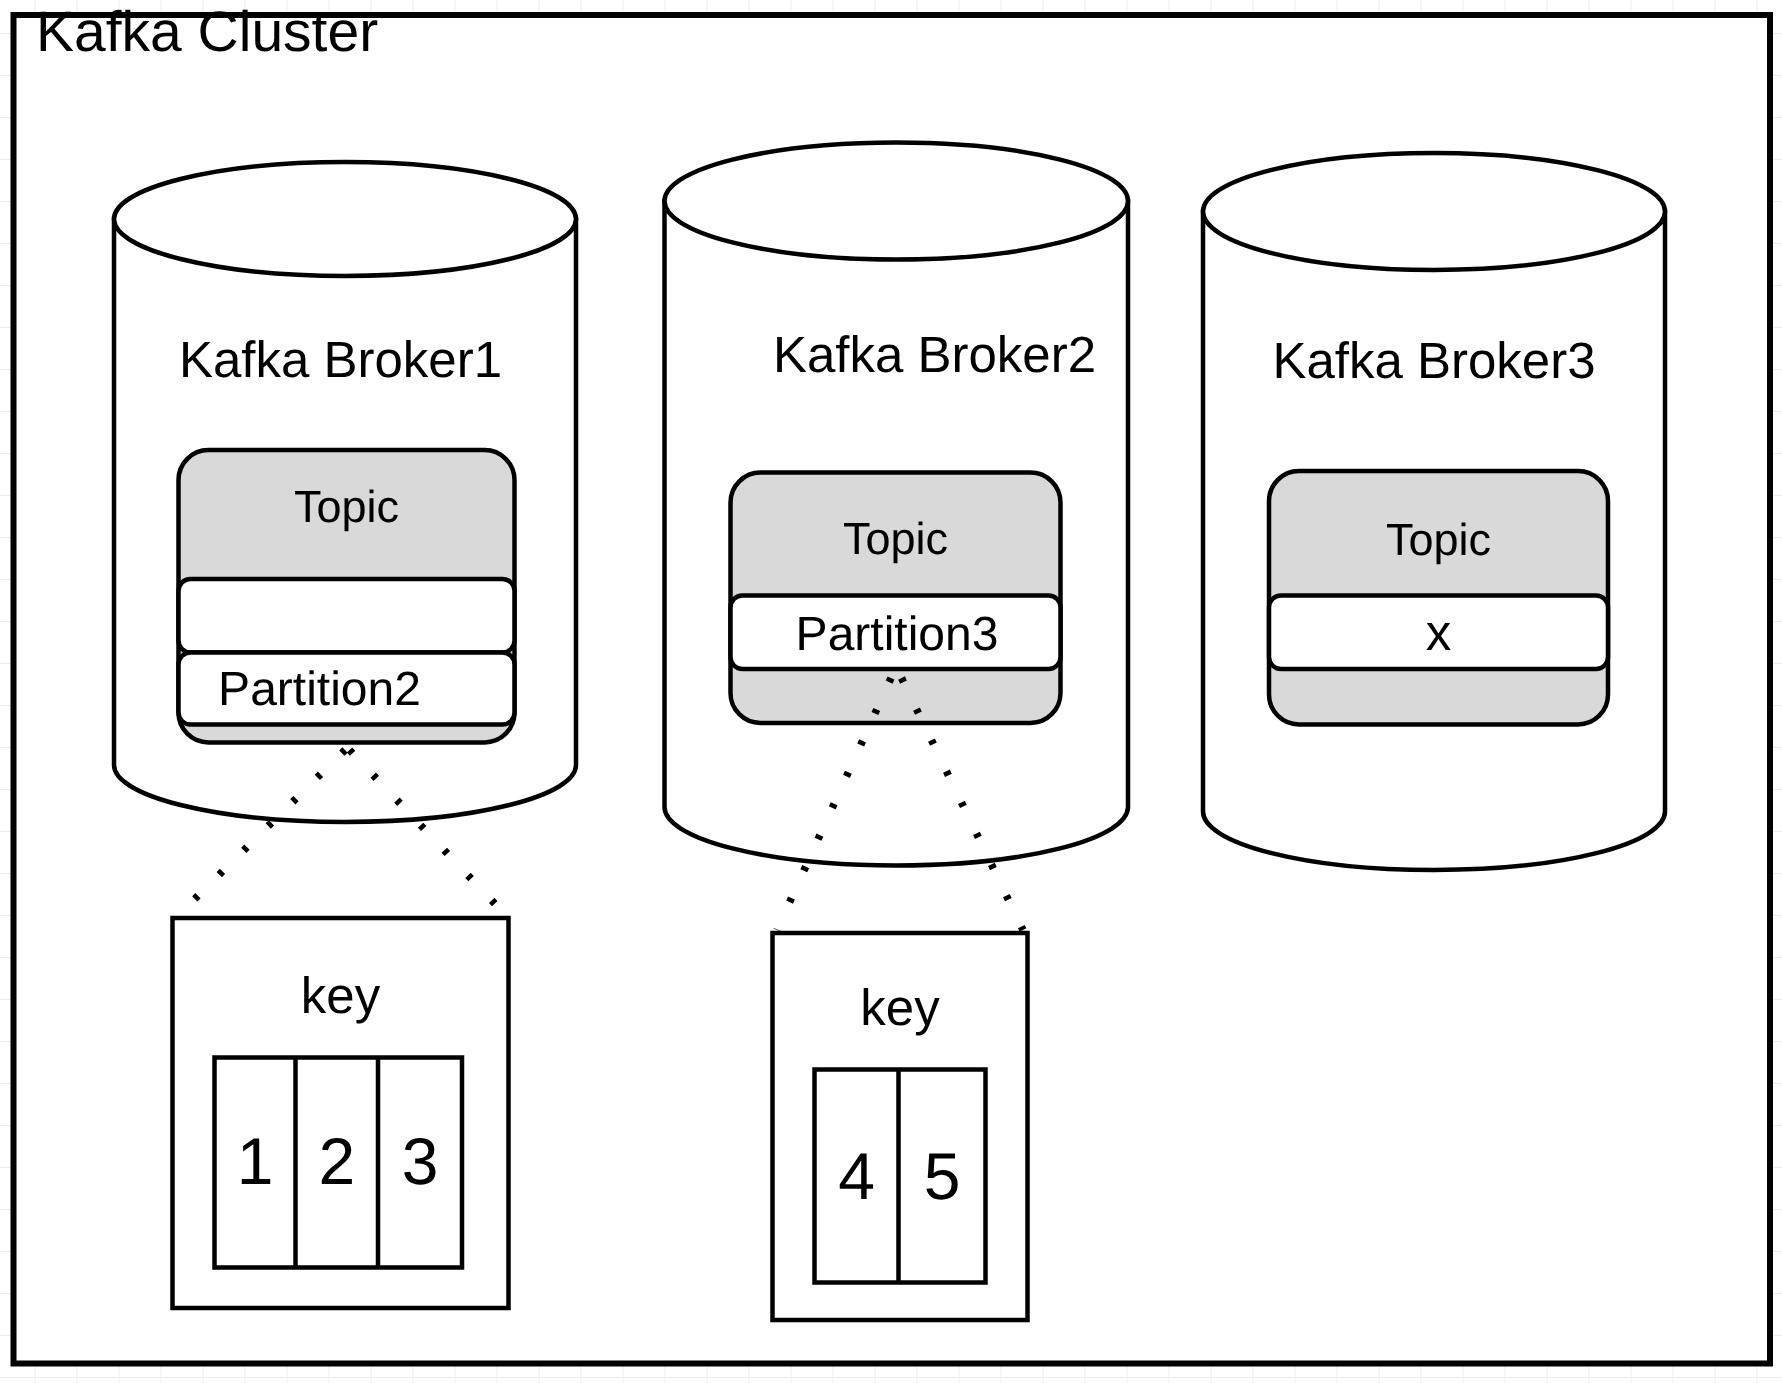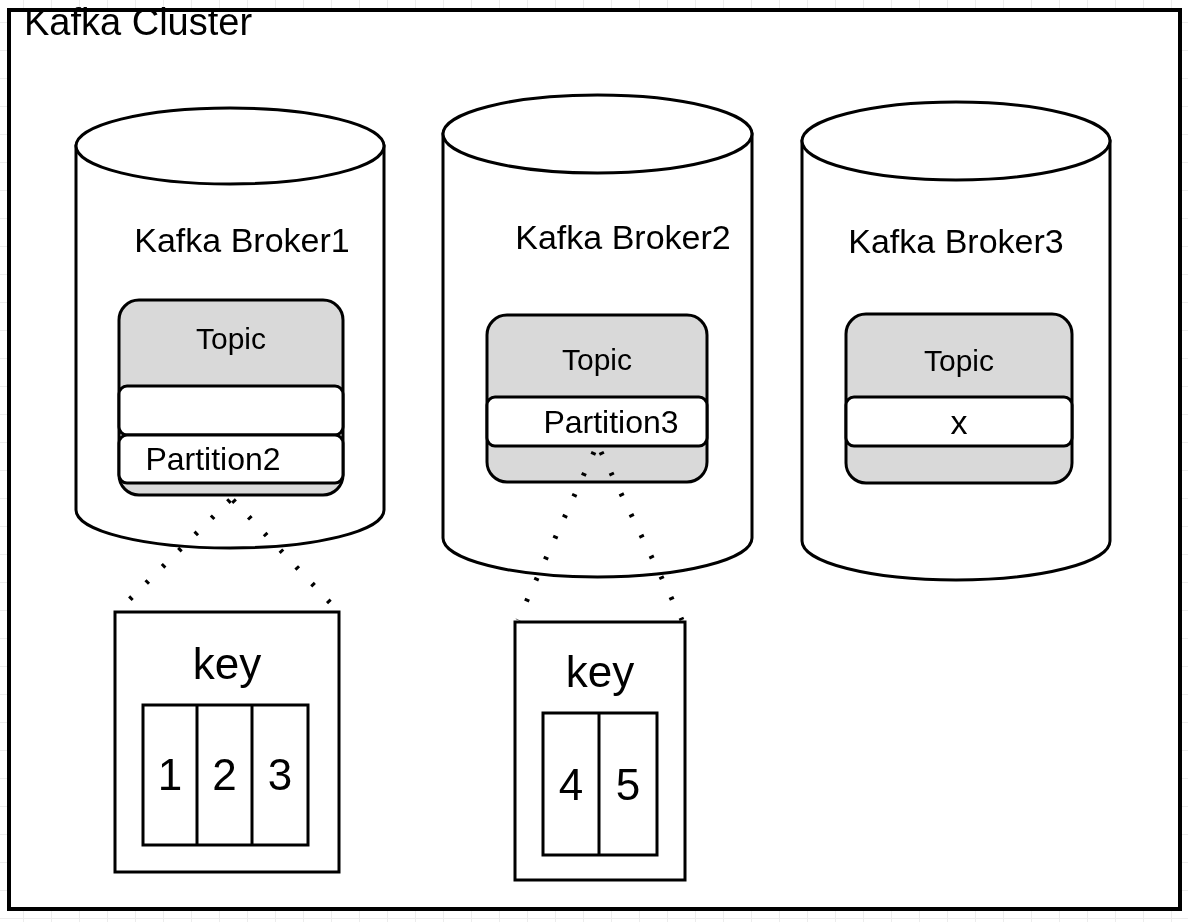--- a/index.html
+++ b/index.html
@@ -33,21 +33,21 @@
     color: #000000;
     white-space: nowrap;
     line-height: 1;
     text-align: center;
   }
   .title        { font-size: 38px; margin-left: 24px; }
   .broker-name  { font-size: 34px; }
   .topic-label  { font-size: 30px; }
   .partition    { font-size: 32px; }
   .xcell        { font-size: 34px; }
-  .key-label    { font-size: 44px; }
+  .key-label    { font-size: 34px; }
   .digit        { font-size: 44px; }
 </style>
 </head>
 <body>
 
 <div class="canvas">
 
   <svg class="shapes" width="1188" height="922" viewBox="0 0 1188 922">
 
     <rect x="9" y="10" width="1171" height="899" fill="#ffffff" stroke="#000000" stroke-width="4"></rect>
@@ -92,30 +92,30 @@
 
     <g>
       <rect x="515" y="622" width="170" height="258" fill="#ffffff" stroke="#000000" stroke-width="3"></rect>
       <rect x="543" y="713" width="114" height="142" fill="#ffffff" stroke="#000000" stroke-width="3"></rect>
       <line x1="599" y1="713" x2="599" y2="855" stroke="#000000" stroke-width="3"></line>
     </g>
   </svg>
 
   <div class="label title" style="left:0; top:22; width:1188; height:44px;">Kafka Cluster</div>
 
-  <div class="label broker-name" style="left:92px; top:220px; width:300px; height:40px;">Kafka Broker1</div>
+  <div class="label broker-name" style="left:77px; top:220px; width:300px; height:40px;">Kafka Broker1</div>
   <div class="label broker-name" style="left:473px; top:217px; width:300px; height:40px;">Kafka Broker2</div>
   <div class="label broker-name" style="left:806px; top:221px; width:300px; height:40px;">Kafka Broker3</div>
 
   <div class="label topic-label" style="left:119px; top:319px; width:224px; height:40px;">Topic</div>
   <div class="label topic-label" style="left:487px; top:340px; width:220px; height:40px;">Topic</div>
   <div class="label topic-label" style="left:846px; top:341px; width:226px; height:40px;">Topic</div>
 
   <div class="label partition" style="left:119px; top:435px; width:188px; height:48px;">Partition2</div>
-  <div class="label partition" style="left:501px; top:397px; width:220px; height:49px;border-radius:18px;">Partition3</div>
+  <div class="label partition" style="left:488px; top:397px; width:220px; height:49px;border-radius:18px;">Partition3</div>
   <div class="label xcell" style="left:846px; top:397px; width:226px; height:49px;">x</div>
 
   <div class="label key-label" style="left:115px; top:644px; width:224px; height:40px;">key</div>
   <div class="label key-label" style="left:515px; top:652px; width:170px; height:40px;">key</div>
 
   <div class="label digit" style="left:143px; top:753px; width:54px; height:44px;">1</div>
   <div class="label digit" style="left:197px; top:753px; width:55px; height:44px;">2</div>
   <div class="label digit" style="left:252px; top:753px; width:56px; height:44px;">3</div>
 
   <div class="label digit" style="left:543px; top:763px; width:56px; height:44px;">4</div>

